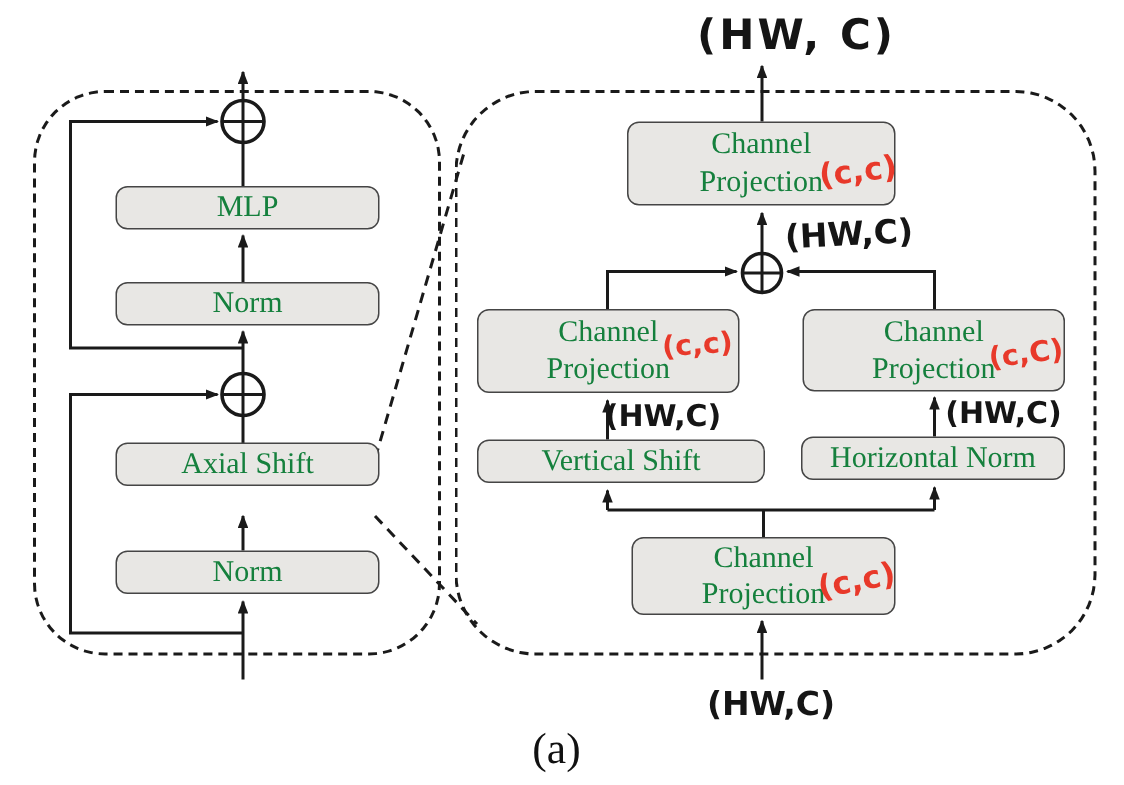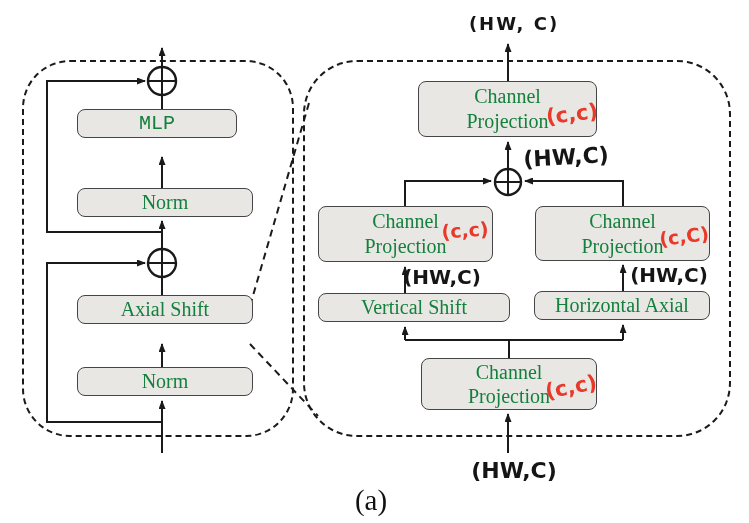--- a/index.html
+++ b/index.html
@@ -94,21 +94,21 @@
       <line x1="148" y1="263" x2="176" y2="263"></line>
       <line x1="162" y1="249" x2="162" y2="277"></line>
     </g>
     <g class="plus-circle">
       <circle cx="508" cy="182" r="13"></circle>
       <line x1="495" y1="182" x2="521" y2="182"></line>
       <line x1="508" y1="169" x2="508" y2="195"></line>
     </g>
   </svg>
 
-  <div class="box" style="left:77px;top:109px;width:160px;height:29px;font-family:Liberation Mono, monospace;">
+  <div class="box" style="left:77px;top:124px;width:176px;height:29px;">
     <span class="bl">MLP</span>
   </div>
   <div class="box" style="left:77px;top:188px;width:176px;height:29px;">
     <span class="bl">Norm</span>
   </div>
   <div class="box" style="left:77px;top:295px;width:176px;height:29px;">
     <span class="bl">Axial Shift</span>
   </div>
   <div class="box" style="left:77px;top:367px;width:176px;height:29px;">
     <span class="bl">Norm</span>
@@ -123,28 +123,28 @@
     <span class="bl">Projection</span>
   </div>
   <div class="box" style="left:535px;top:206px;width:175px;height:55px;">
     <span class="bl">Channel</span>
     <span class="bl">Projection</span>
   </div>
   <div class="box" style="left:318px;top:293px;width:192px;height:29px;">
     <span class="bl">Vertical Shift</span>
   </div>
   <div class="box" style="left:534px;top:291px;width:176px;height:29px;">
-    <span class="bl">Horizontal Axial</span>
+    <span class="bl">Horizontal Norm</span>
   </div>
   <div class="box" style="left:421px;top:358px;width:176px;height:52px;">
     <span class="bl" style="line-height:24px;">Channel</span>
     <span class="bl" style="line-height:24px;">Projection</span>
   </div>
 
-  <div class="hw" style="left:514px;top:23px;font-size:18px;letter-spacing:2px;">(HW, C)</div>
+  <div class="hw" style="left:531px;top:23px;font-size:28px;letter-spacing:2px;">(HW, C)</div>
   <div class="hw" style="left:566px;top:157px;font-size:22px;transform:translate(-50%,-50%) rotate(-3deg);">(HW,C)</div>
   <div class="hw" style="left:442px;top:277px;font-size:20px;">(HW,C)</div>
   <div class="hw" style="left:669px;top:275px;font-size:20px;">(HW,C)</div>
   <div class="hw" style="left:514px;top:470px;font-size:22px;">(HW,C)</div>
 
   <div class="hw red" style="left:572px;top:114px;font-size:21px;transform:translate(-50%,-50%) rotate(-7deg);">(c,c)</div>
   <div class="hw red" style="left:465px;top:230px;font-size:19px;transform:translate(-50%,-50%) rotate(-4deg);">(c,c)</div>
   <div class="hw red" style="left:684px;top:236px;font-size:19px;transform:translate(-50%,-50%) rotate(-7deg);">(c,C)</div>
   <div class="hw red" style="left:571px;top:387px;font-size:21px;transform:translate(-50%,-50%) rotate(-11deg);">(c,c)</div>
 

